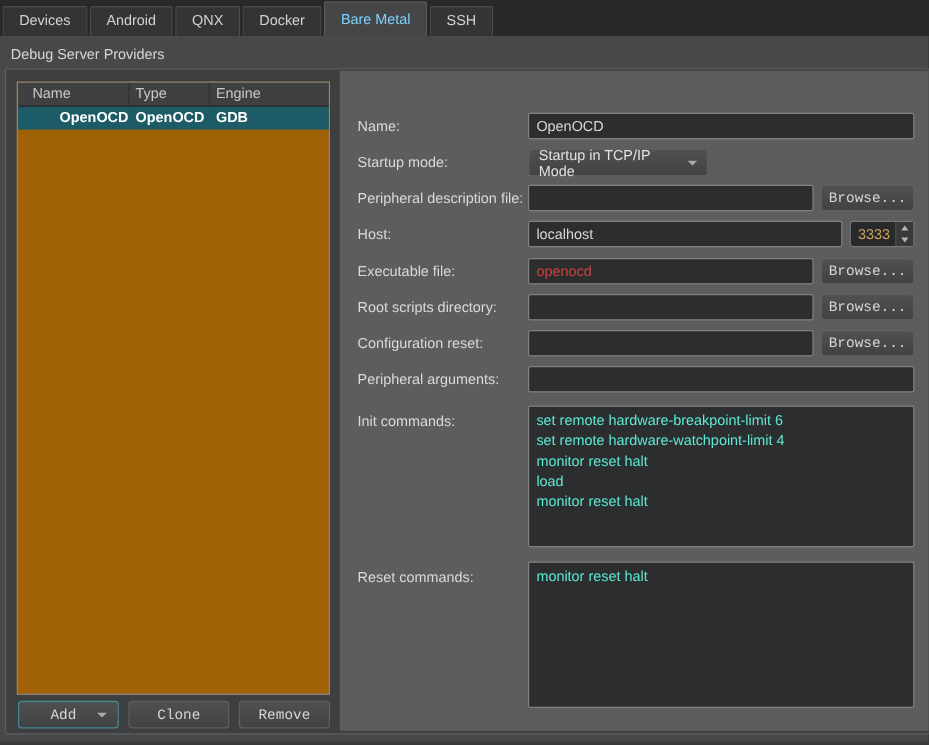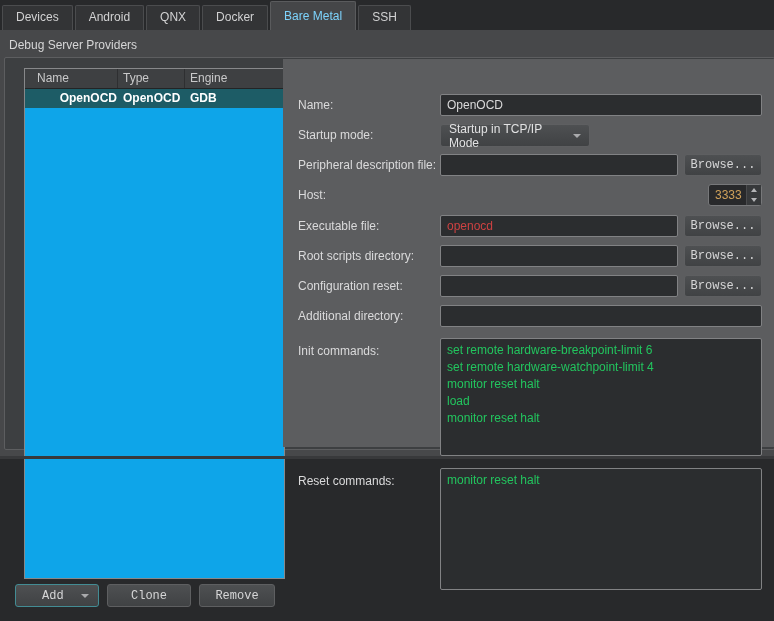--- a/index.html
+++ b/index.html
@@ -1,38 +1,38 @@
 <!DOCTYPE html>
 <html><head>
 <meta charset="utf-8">
 <style>
   * { margin:0; padding:0; box-sizing:border-box; }
   html,body { width:774px; height:621px; }
   body { font-family:"Liberation Sans", sans-serif; font-size:12px; background:#28292b; overflow:hidden; }
-  .screen { position:relative; width:774px; height:459px; background:#28292b; }
+  .screen { position:relative; width:774px; height:621px; background:#28292b; }
 
   
   .tabbar { position:absolute; left:0; top:0; width:774px; height:30px; background:#28292b;
             display:flex; align-items:flex-end; padding-left:2px; }
   .tab { height:25px; line-height:23px; padding:0 13px; margin-right:2px; background:#333436;
          border:1px solid #4b4c4e; border-bottom:none; border-radius:2px 2px 0 0;
          color:#d2d2d3; cursor:default; }
   .tab.active { height:29px; line-height:28px; background:#454648; border-color:#5a5b5d; color:#7dd3fc; }
 
   
   .pane { position:absolute; left:0; top:30px; right:0; bottom:0; background:#47484a; }
   .bottom-strip { position:absolute; left:0; bottom:0; height:3px; width:100%; background:#38393b; }
   .group-title { position:absolute; left:9px; top:8px; color:#d6d6d7; }
 
   .groupbox { position:absolute; left:4px; top:27px; right:-1px; bottom:9px;
               background:#3d3f41; border:1px solid #5d5e60; border-radius:2px; }
 
   
   .list { position:absolute; left:9px; top:10px; width:261px; height:511px;
-          background:#0ea5e9; border:1px solid #87888a;margin-left:10px; }
+          background:#a16207; border:1px solid #87888a; }
   .thead { display:flex; height:20px; background:#3e4042; border-bottom:1px solid #232425; color:#c9c9ca; }
   .th { line-height:19px; border-right:1px solid #2e2f31; overflow:hidden; white-space:nowrap; }
   .th.c-name { width:93px; padding-left:12px; }
   .th.c-type { width:67px; padding-left:5px; }
   .th.c-engine { flex:1; padding-left:5px; border-right:none; }
   .trow { display:flex; height:19px; color:#ffffff; font-weight:bold; }
   .trow.selected { background:#1d5c66; }
   .td { line-height:19px; overflow:hidden; white-space:nowrap; }
   .td.c-name { width:93px; text-align:right; padding-right:1px; }
   .td.c-type { width:67px; padding-left:5px; }
@@ -60,21 +60,21 @@
   .tinput { position:absolute; left:157px; height:22px; background:#2b2d2f; border:1px solid #818284;
             border-radius:2px; color:#d9d9da; font-family:"Liberation Sans",sans-serif; font-size:12px;
             padding:0 6px; outline:none; }
   .w-full { width:322px; }
   .w-browse { width:238px; }
   .browse-btn { position:absolute; left:401px; width:78px; height:22px; }
   .combo { position:absolute; left:157px; width:150px; height:23px; background:linear-gradient(#4e5052,#404244);
            border:1px solid #5e5f61; border-radius:3px; color:#e2e2e3; display:flex; align-items:center;
            padding:0 8px; justify-content:space-between; }
   .textarea { position:absolute; left:157px; width:322px; background:#2b2d2f; border:1px solid #818284;
-              border-radius:2px; color:#22c55e; padding:3px 6px; line-height:17px; white-space:pre-line;
+              border-radius:2px; color:#5eead4; padding:3px 6px; line-height:17px; white-space:pre-line;
               overflow:hidden; }
   .err { color:#cd4242 !important; }
   .spinbox { position:absolute; left:425px; width:54px; height:22px; background:#28292b;
              border:1px solid #77787a; border-radius:3px; display:flex; }
   .spin-val { flex:1; background:transparent; border:none; color:#cfa15a; font-family:"Liberation Sans",sans-serif;
               font-size:12px; padding-left:6px; width:30px; outline:none; }
   .spin-arrows { width:15px; border-left:1px solid #4a4b4d; background:#37393b; display:flex;
                  flex-direction:column; }
   .spin-btn { flex:1; display:flex; align-items:center; justify-content:center; }
 </style>
@@ -128,20 +128,21 @@
         <div class="combo" style="top:65px">
           <span>Startup in TCP/IP Mode</span>
           <span class="arrow-down"></span>
         </div>
 
         <div class="flabel" style="top:95px">Peripheral description file:</div>
         <input class="tinput w-browse" style="top: 95px;" value="">
         <div class="btn browse-btn" style="top:95px">Browse...</div>
 
         <div class="flabel" style="top:125px">Host:</div>
+        <input class="tinput" style="top: 125px; width: 262px;" value="localhost">
         <div class="spinbox" style="top:125px">
           <input class="spin-val" value="3333" style="">
           <div class="spin-arrows">
             <div class="spin-btn">
                 <span class="arrow-up-sm"></span>
               </div>
             <div class="spin-btn">
                 <span class="arrow-down-sm"></span>
               </div>
           </div>
@@ -152,21 +153,21 @@
         <div class="btn browse-btn" style="top:156px">Browse...</div>
 
         <div class="flabel" style="top:186px">Root scripts directory:</div>
         <input class="tinput w-browse" style="top: 186px;" value="">
         <div class="btn browse-btn" style="top:186px">Browse...</div>
 
         <div class="flabel" style="top:216px">Configuration reset:</div>
         <input class="tinput w-browse" style="top: 216px;" value="">
         <div class="btn browse-btn" style="top:216px">Browse...</div>
 
-        <div class="flabel" style="top:246px">Additional directory:</div>
+        <div class="flabel" style="top:246px">Peripheral arguments:</div>
         <input class="tinput w-full" style="top: 246px;" value="">
 
         <div class="flabel" style="top:281px">Init commands:</div>
         <div class="textarea" style="top:279px; height:118px;">set remote hardware-breakpoint-limit 6
 set remote hardware-watchpoint-limit 4
 monitor reset halt
 load
 monitor reset halt</div>
 
         <div class="flabel" style="top:411px">Reset commands:</div>

